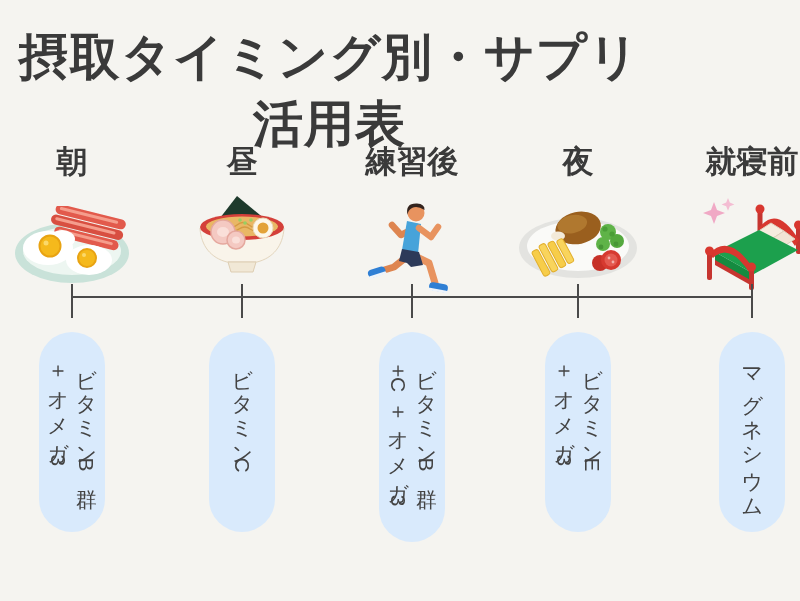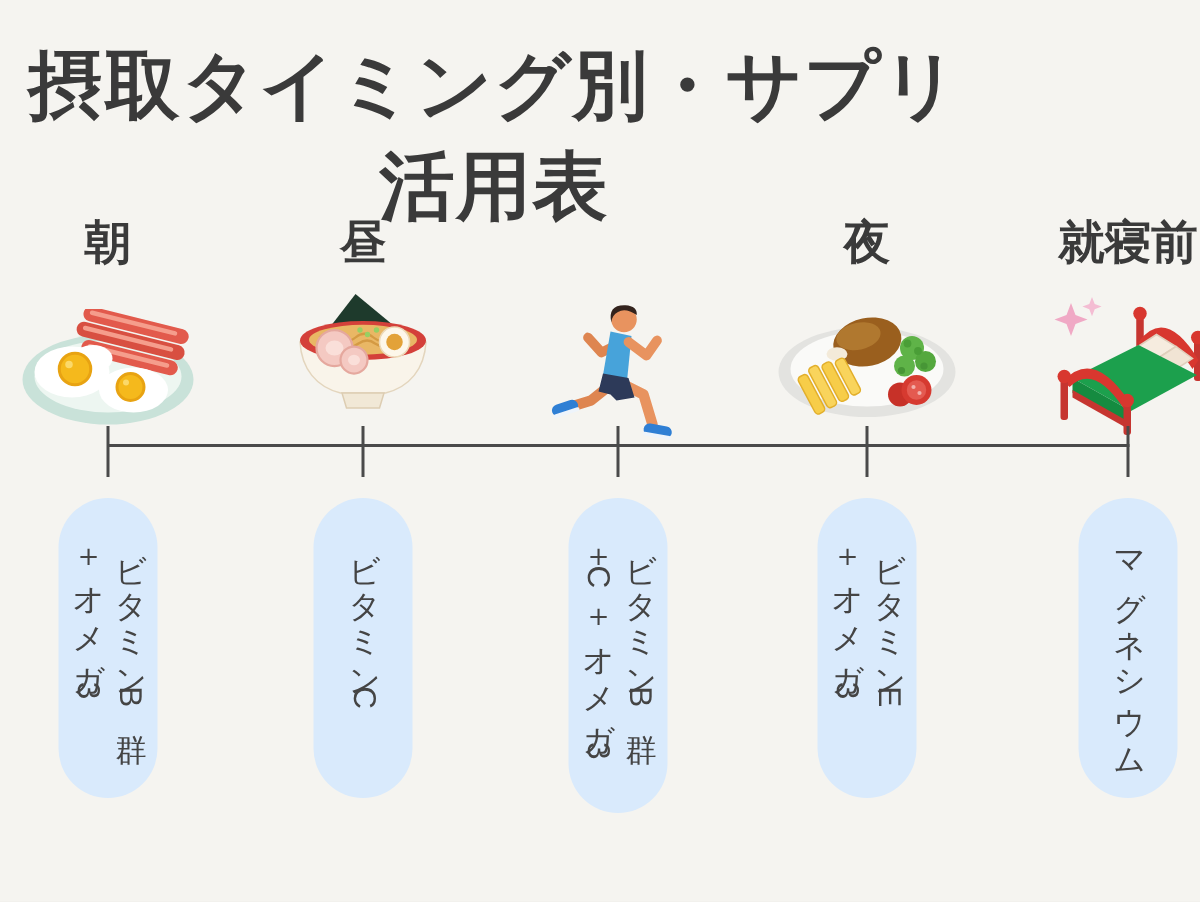--- a/index.html
+++ b/index.html
@@ -80,20 +80,21 @@
 </style>
 </head>
 <body>
 
 <div class="canvas">
 
   <div class="title">摂取タイミング別・サプリ活用表</div>
 
   <div class="time-label c1">朝</div>
   <div class="time-label c2">昼</div>
+  <div class="time-label c3">練習後</div>
   <div class="time-label c4">夜</div>
   <div class="time-label c5">就寝前</div>
 
   <svg class="illu illu-breakfast" width="120" height="84" viewBox="0 0 120 84">
     <ellipse cx="60" cy="47" rx="57" ry="30" fill="#c9e2d9"></ellipse>
     <ellipse cx="60" cy="45" rx="49" ry="24" fill="#edf6f1"></ellipse>
     <g transform="rotate(14 78 22)">
       <rect x="40" y="6" width="72" height="10" rx="5" fill="#e25a4c"></rect>
       <rect x="44" y="8.5" width="60" height="3" rx="1.5" fill="#f59d8c"></rect>
       <rect x="38" y="17" width="74" height="10" rx="5" fill="#d84f41"></rect>

